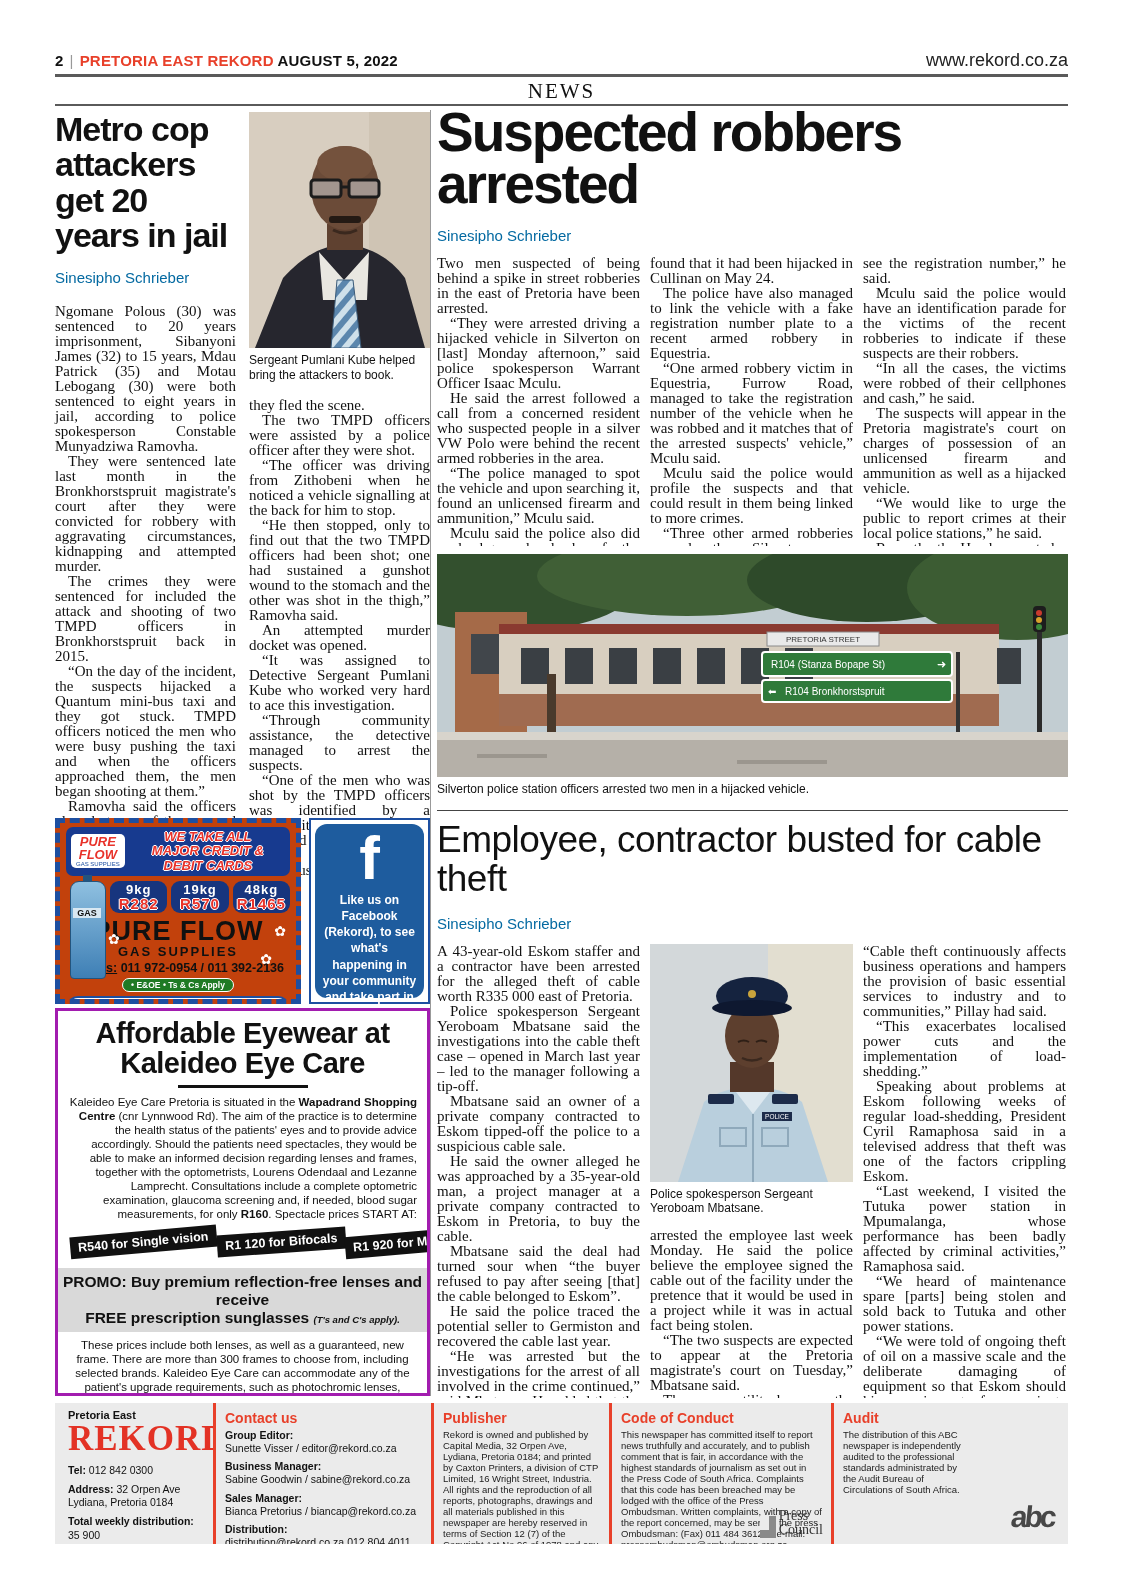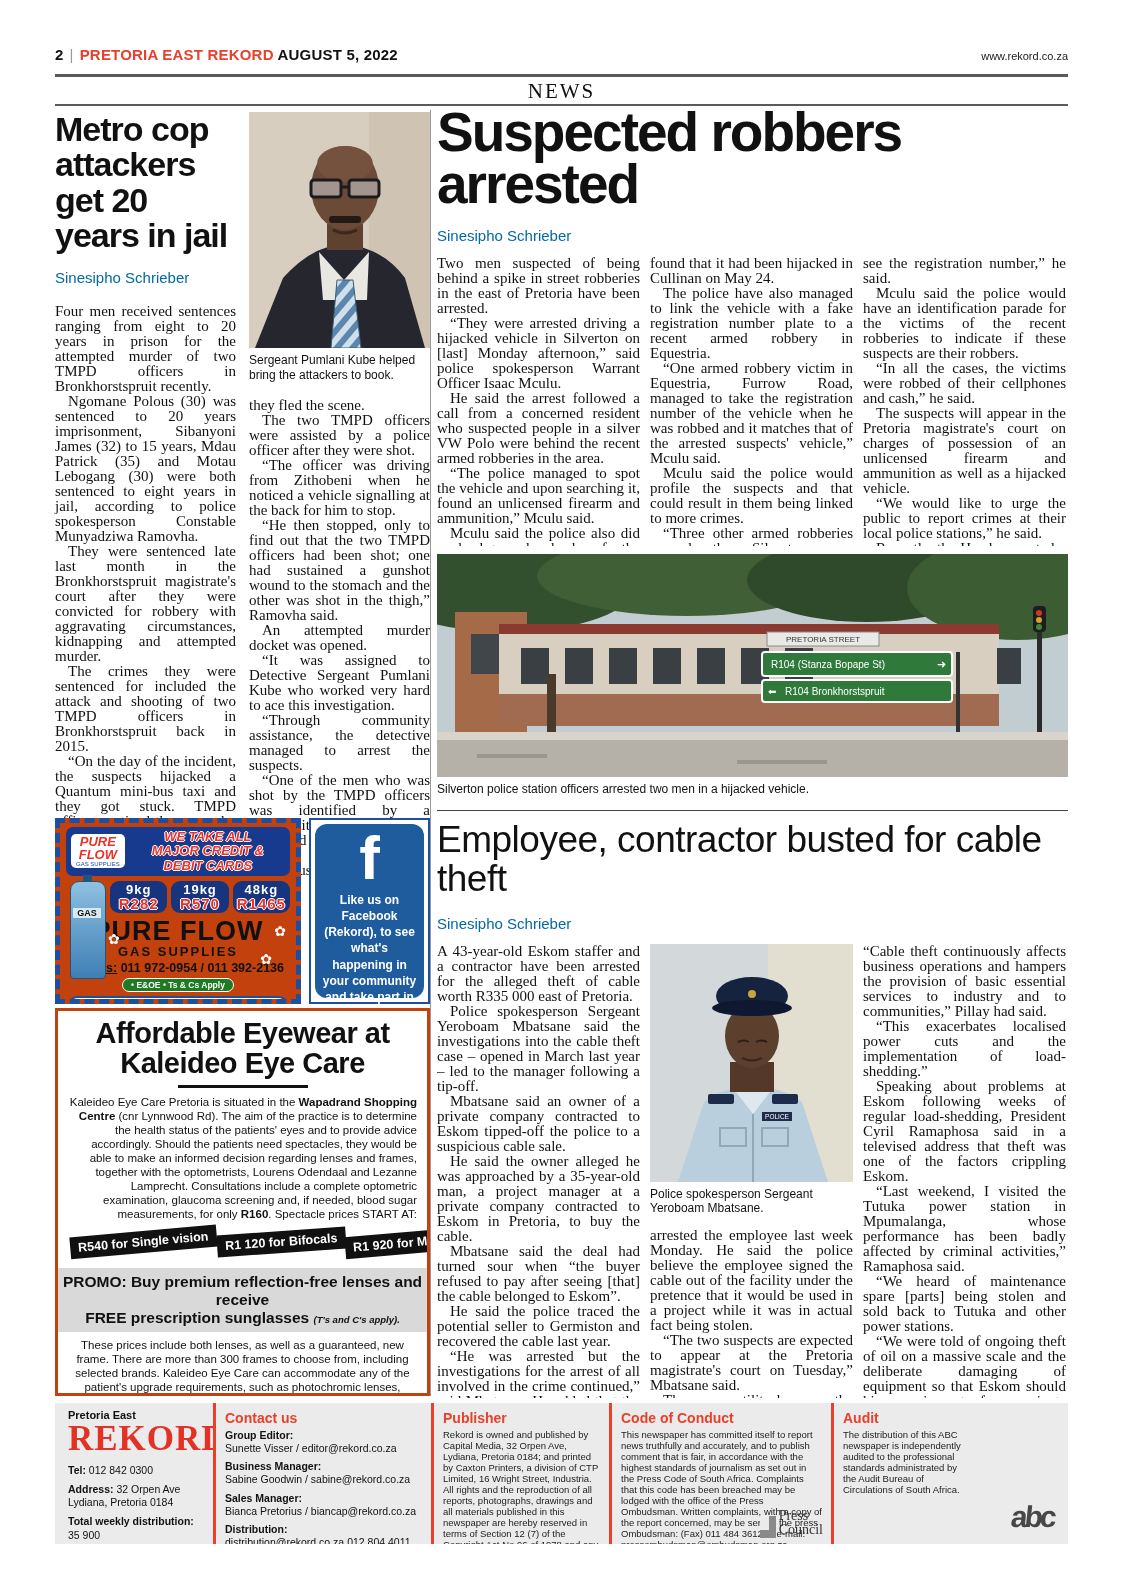--- a/index.html
+++ b/index.html
@@ -5,21 +5,21 @@
   html,body{margin:0;padding:0;background:#9a9a9a;}
   #page{position:relative;width:1123px;height:1587px;margin:0 auto;background:#fff;overflow:hidden;
         font-family:"Liberation Serif","DejaVu Serif",serif;color:#111;}
 
   
   #hdr{position:absolute;left:55px;right:55px;top:42px;display:flex;justify-content:space-between;
        align-items:baseline;font-family:"Liberation Sans",sans-serif;}
   .hdr-left{font-weight:bold;font-size:15px;letter-spacing:.2px;}
   .hdr-left .pipe{color:#999;font-weight:normal;margin:0 6px;}
   .hdr-left .paper{color:#e8402a;}
-  .hdr-right{font-size:11px;color:#222;margin-top:8px;}
+  .hdr-right{font-size:18px;color:#222;margin-top:8px;}
   .rule{position:absolute;left:55px;right:55px;background:#5a5a5a;}
   .rule1{top:74px;height:3px;}
   #sect{position:absolute;left:0;right:0;top:79px;text-align:center;font-size:21px;letter-spacing:2px;}
   .rule2{top:104px;height:2px;}
 
   
   #art1{position:absolute;left:55px;top:112px;width:376px;display:flex;gap:13px;}
   .a1col{flex:0 0 181px;width:181px;}
   .a1col h2{margin:0 0 16px;font-family:"Liberation Sans",sans-serif;font-weight:bold;
             font-size:34px;line-height:1.04;letter-spacing:-1px;}
@@ -83,21 +83,21 @@
   
   #ad-fb{position:absolute;left:309px;top:818px;width:121px;height:186px;box-sizing:border-box;
          border:2px solid #1d4fa1;background:#fff;padding:4px;font-family:"Liberation Sans",sans-serif;}
   .fb-in{background:#1e5c9e;border-radius:12px;height:100%;box-sizing:border-box;display:flex;
          flex-direction:column;align-items:center;padding:6px 6px 4px;color:#fff;}
   .fb-f{font-weight:bold;font-size:62px;line-height:.9;margin-bottom:6px;}
   .fb-tx{font-weight:bold;font-size:12px;line-height:1.35;text-align:center;}
 
   
   #ad-k{position:absolute;left:55px;top:1008px;width:375px;height:388px;box-sizing:border-box;
-        border:3px solid #c2410c;background:#fff;font-family:"Liberation Sans",sans-serif;overflow:hidden;
+        border:3px solid #a21caf;background:#fff;font-family:"Liberation Sans",sans-serif;overflow:hidden;
         padding:8px 10px 0;}
   .k-title{text-align:center;font-weight:900;font-size:29px;line-height:1.02;letter-spacing:-.5px;}
   .k-rule{width:130px;height:3px;background:#111;margin:7px auto;}
   .k-intro{font-size:11.5px;line-height:1.22;text-align:right;color:#111;}
   .k-banners{display:flex;justify-content:space-between;margin:10px 2px 6px;}
   .k-ban{background:#111;color:#fff;font-weight:bold;font-size:12.5px;padding:4px 8px;white-space:nowrap;}
   .k-ban.b1{transform:rotate(-5deg);}
   .k-ban.b2{transform:rotate(-4deg);}
   .k-ban.b3{transform:rotate(-5deg);}
   .k-promo{background:#d9d9d9;text-align:center;padding:5px 4px;margin:15px -10px 6px;}
@@ -147,21 +147,20 @@
   </div>
   <div class="rule rule1"></div>
   <div id="sect">NEWS</div>
   <div class="rule rule2"></div>
 
   <section id="art1">
     <div class="a1col">
       <h2>Metro cop attackers get 20 years in jail</h2>
       <div class="byline">Sinesipho Schrieber</div>
       <div class="btext">
-        <p>Four men received sentences ranging from eight to 20 years in prison for the attempted murder of two TMPD officers in Bronkhorstspruit recently.</p>
         <p>Ngomane Polous (30) was sentenced to 20 years imprisonment, Sibanyoni James (32) to 15 years, Mdau Patrick (35) and Motau Lebogang (30) were both sentenced to eight years in jail, according to police spokesperson Constable Munyadziwa Ramovha.</p>
         <p>They were sentenced late last month in the Bronkhorstspruit magistrate's court after they were convicted for robbery with aggravating circumstances, kidnapping and attempted murder.</p>
         <p>The crimes they were sentenced for included the attack and shooting of two TMPD officers in Bronkhorstspruit back in 2015.</p>
         <p>“On the day of the incident, the suspects hijacked a Quantum mini-bus taxi and they got stuck. TMPD officers noticed the men who were busy pushing the taxi and when the officers approached them, the men began shooting at them.”</p>
         <p>Ramovha said the officers also shot one of the accused before</p>
       </div>
     </div>
     <div class="a1col">
       <figure id="kube-fig">
         <svg width="181" height="236" viewBox="0 0 181 236">

